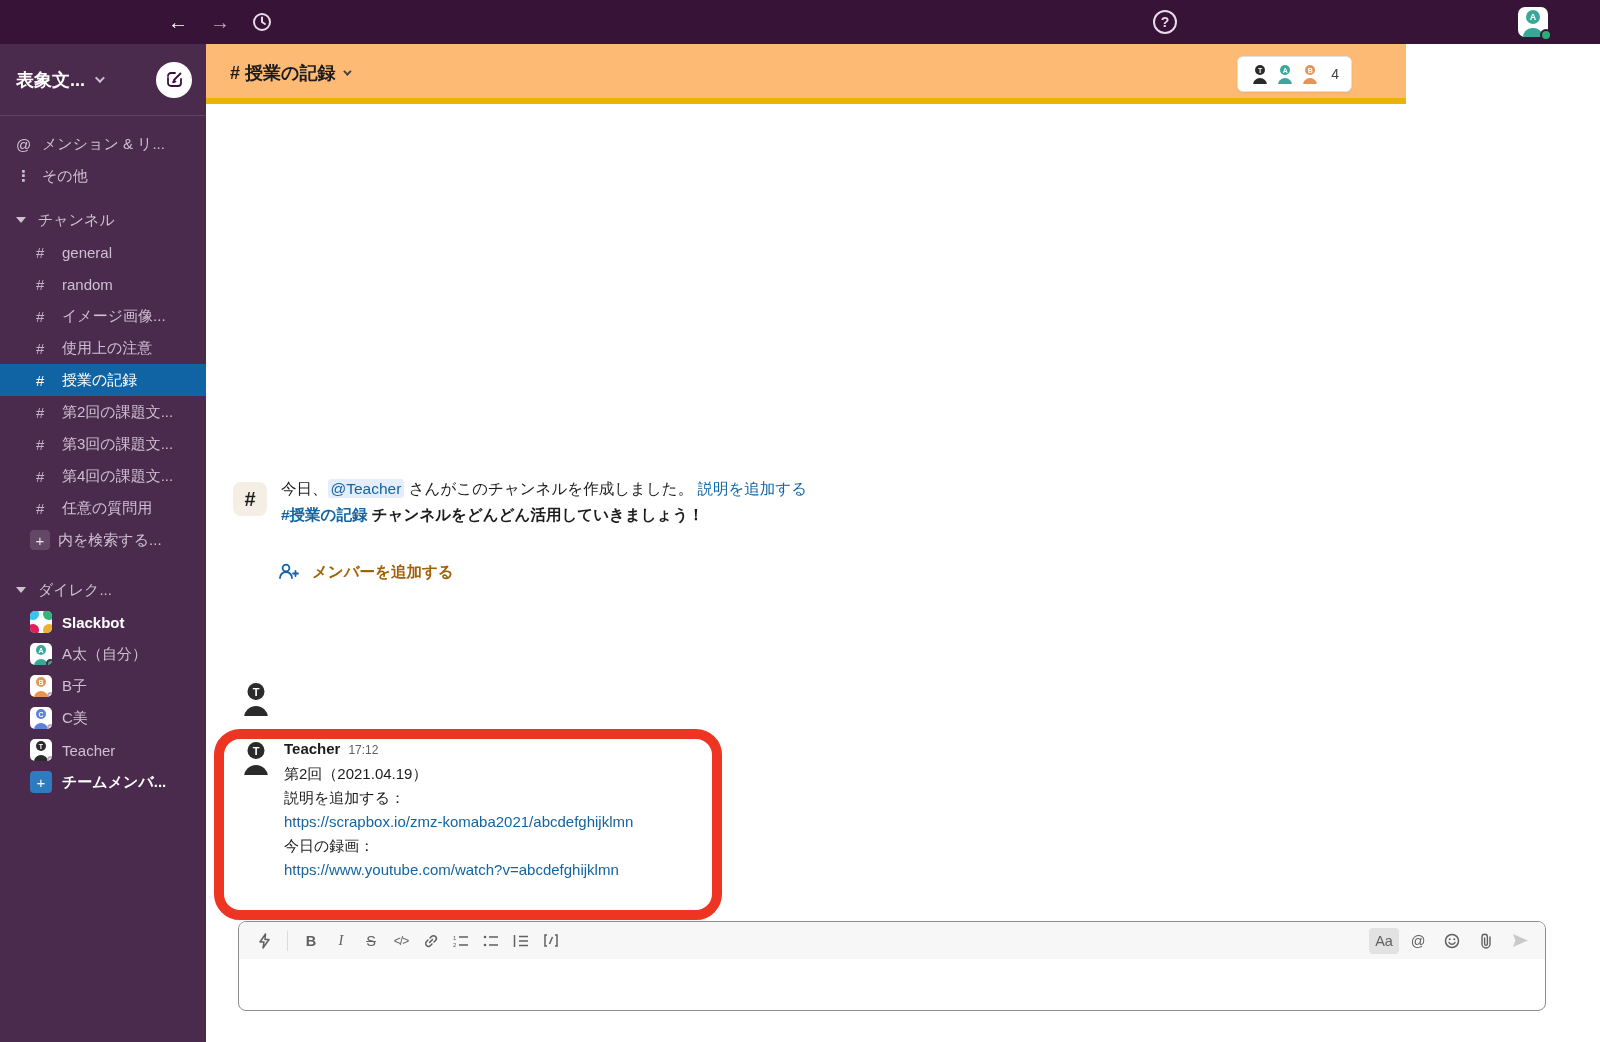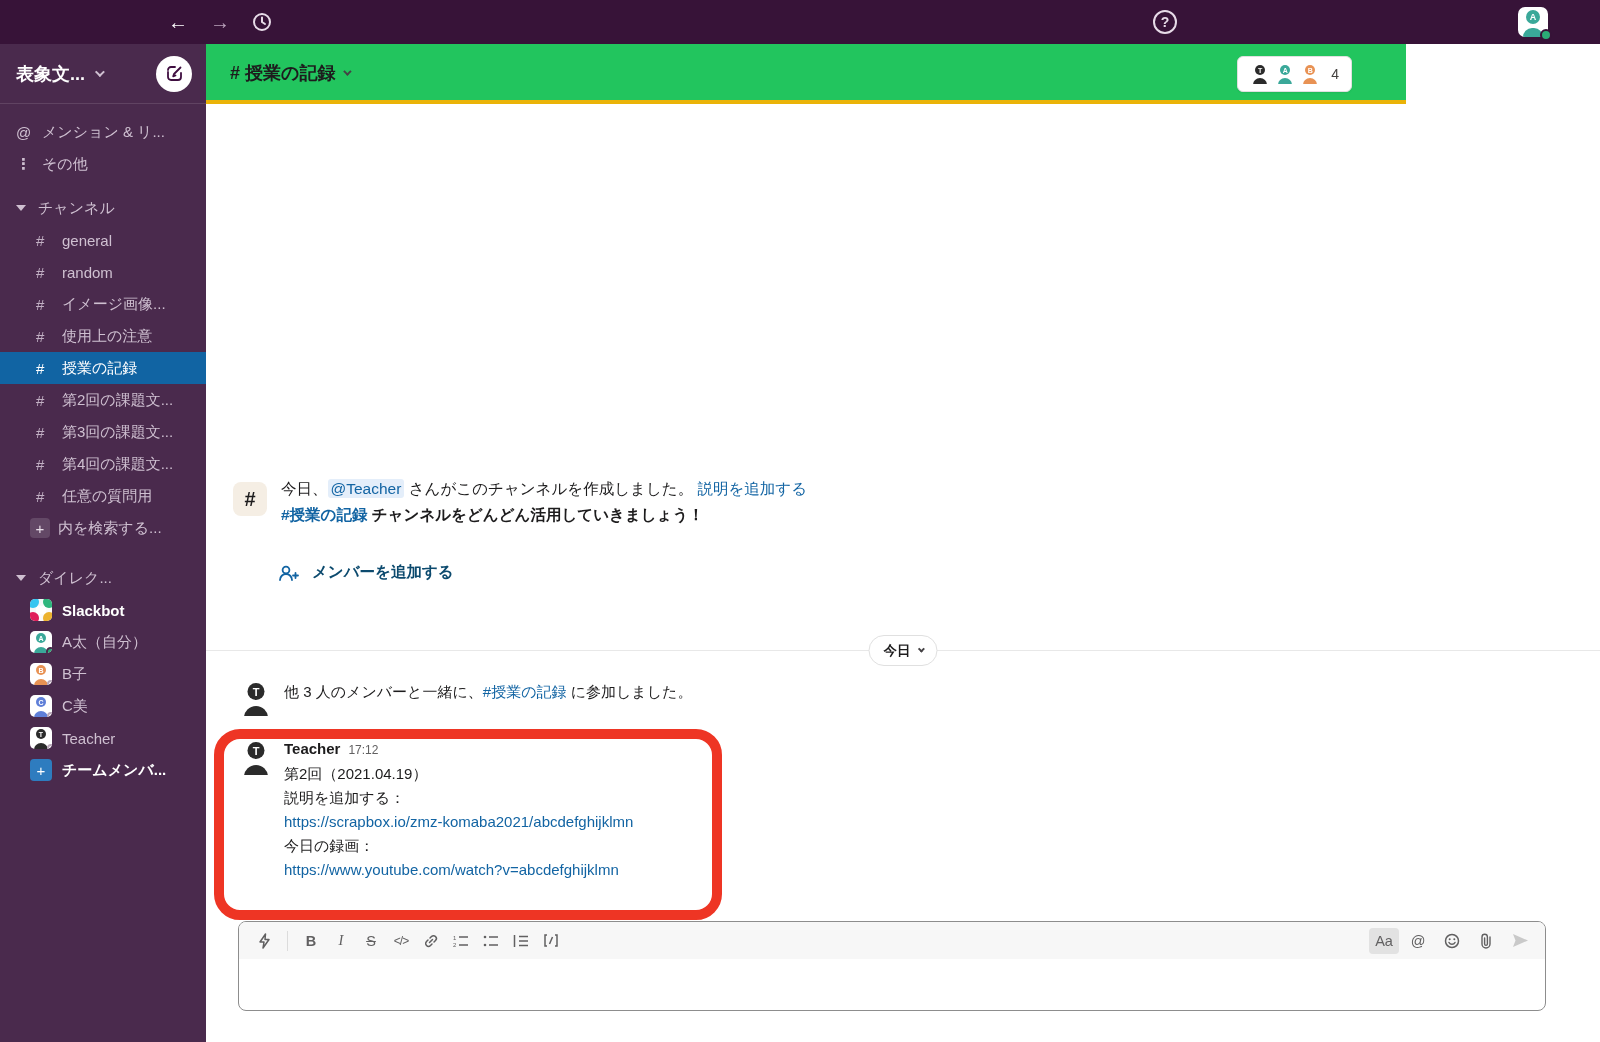--- a/index.html
+++ b/index.html
@@ -26,21 +26,21 @@
   .persona .p-head { position:absolute; left:50%; transform:translateX(-50%); border-radius:50%;
     color:#fff; display:flex; align-items:center; justify-content:center; font-weight:bold; }
   .persona .p-body { position:absolute; left:50%; transform:translateX(-50%); }
   .presence { position:absolute; border-radius:50%; }
   .presence.online { background:#2bac76; }
   .presence.offline { background:transparent; border:2px solid #b9a8ba; }
 
   
   .sidebar { position:absolute; left:0; top:44px; width:206px; height:998px; background:#4a2a4d;
     color:#cfc0d1; font-size:15px; z-index:20; }
-  .ws-header { height:60px; border-bottom:1px solid rgba(255,255,255,.12); display:flex; align-items:center;
+  .ws-header { height:72px; border-bottom:1px solid rgba(255,255,255,.12); display:flex; align-items:center;
     padding:0 14px 0 16px; cursor:pointer; }
   .ws-name { color:#fff; font-weight:bold; font-size:18px; }
   .chev { display:inline-block; width:7px; height:7px; border-right:2px solid currentColor;
     border-bottom:2px solid currentColor; transform:rotate(45deg) translateY(-2px); margin-left:10px; }
   .compose-btn { margin-left:auto; width:36px; height:36px; background:#fff; border-radius:50%;
     display:flex; align-items:center; justify-content:center; cursor:pointer; }
   .sb-row { height:32px; display:flex; align-items:center; padding-left:16px; cursor:pointer; white-space:nowrap; }
   .sb-row .sb-ico { width:26px; font-size:15px; color:#cfc0d1; flex:0 0 26px; }
   .sb-section { margin-top:12px; }
   .caret-down { display:inline-block; width:0; height:0; border-left:5px solid transparent;
@@ -53,41 +53,41 @@
     display:flex; align-items:center; justify-content:center; font-size:15px; margin-right:8px; flex:0 0 20px; }
   .plus-tile.blue { background:#2e7cbf; color:#fff; }
   .dm-row { height:32px; display:flex; align-items:center; padding-left:30px; cursor:pointer; white-space:nowrap; gap:10px; }
   .dm-avatar { width:22px; height:22px; border-radius:5px; flex:0 0 22px; position:relative; }
   .bold-white { color:#fff; font-weight:bold; }
   .slackbot-tile { width:22px; height:22px; border-radius:5px;
     background:linear-gradient(135deg,#e8f0ee 0%,#fdfdfd 55%,#f6f3f0 100%); position:relative; overflow:hidden; }
   .slackbot-tile i { position:absolute; border-radius:50%; }
 
   
-  .ch-header { position:absolute; left:206px; top:44px; width:1200px; height:60px; background:#22c55e;
-    border-bottom:4px solid #eab308; z-index:10; }
+  .ch-header { position:absolute; left:206px; top:44px; width:1200px; height:60px; background:#fdba74;
+    border-bottom:6px solid #eab308; z-index:10; }
   .ch-title { position:absolute; left:24px; top:17px; font-size:18px; font-weight:bold; color:#1d1c1d;
     cursor:pointer; display:flex; align-items:center; }
   .ch-title .chev { color:#454245; margin-left:8px; width:6px; height:6px; }
   .member-box { position:absolute; right:54px; top:12px; height:36px; background:#fff; border:1px solid #e0e0e0;
     border-radius:6px; box-shadow:0 1px 2px rgba(0,0,0,.06); display:flex; align-items:center; gap:5px;
     padding:0 12px; cursor:pointer; }
   .member-count { font-size:14px; color:#44413f; margin-left:6px; }
 
   
   .main { position:absolute; left:206px; top:104px; width:1394px; height:938px; background:#fff; }
 
   .intro { position:absolute; left:27px; top:372px; display:flex; gap:14px; }
   .intro-hash { width:34px; height:34px; background:#f5eee4; border-radius:8px; color:#1d1c1d;
     font-size:20px; font-weight:bold; display:flex; align-items:center; justify-content:center; margin-top:6px; }
   .intro-text { font-size:15.5px; line-height:26px; color:#1d1c1d; }
   .blue-link { color:#1264a3; cursor:pointer; text-decoration:none; }
   .mention-chip { color:#1264a3; background:#e4eefa; border-radius:3px; padding:1px 3px; cursor:pointer; }
-  .add-member { position:absolute; left:72px; top:458px; display:flex; align-items:center; gap:12px;
-    color:#0c4a6e; font-size:15.5px; font-weight:bold; cursor:pointer; }
+  .add-member { position:absolute; left:72px; top:458px; display:flex; gap:12px;
+    color:#a16207; font-size:15.5px; font-weight:bold; cursor:pointer; }
 
   .day-divider { position:absolute; left:0; top:531px; width:1394px; height:32px; }
   .day-divider .line { position:absolute; left:0; right:0; top:15px; height:1px; background:#e8e8e8; }
   .day-pill { position:absolute; left:50%; transform:translateX(-50%); top:0; height:31px; background:#fff;
     border:1px solid #e0e0e0; border-radius:20px; display:flex; align-items:center; gap:7px; padding:0 14px;
     font-size:13.5px; font-weight:bold; color:#1d1c1d; cursor:pointer; }
   .day-pill .chev { color:#454245; width:5px; height:5px; margin-left:0; }
 
   .message { position:absolute; left:32px; display:flex; gap:10px; }
   .msg-avatar { width:36px; height:36px; border-radius:4px; flex:0 0 36px; }
@@ -302,37 +302,27 @@
 
   <div class="add-member">
     <svg width="22" height="18" viewBox="0 0 22 18">
         <circle cx="8" cy="6" r="3.4" fill="none" stroke="#1264a3" stroke-width="1.8"></circle>
         <path d="M2 16 a6 6 0 0 1 12 0" fill="none" stroke="#1264a3" stroke-width="1.8" stroke-linecap="round"></path>
         <path d="M17.5 9 v5 M15 11.5 h5" stroke="#1264a3" stroke-width="1.8" stroke-linecap="round"></path>
       </svg>
     <span>メンバーを追加する</span>
   </div>
 
-  <div class="day-divider">
-    <div class="line"></div>
-    <div class="day-pill">
-      <span>今日</span>
-      <span class="chev"></span>
-    </div>
-  </div>
 
   <div class="message" style="top:576px;">
     <div class="msg-avatar persona">
       <span class="p-head" style="width:17px;height:17px;top:3px;background:#2b2b2b;font-size:11px;">T</span>
       <span class="p-body" style="width:24px;height:13px;bottom:-3px;background:#2b2b2b;border-radius:12px 12px 0 0;"></span>
     </div>
     <div class="msg-content">
-      <div>
-        <span>他 3 人のメンバーと一緒に、</span><span class="blue-link">#授業の記録</span><span> に参加しました。</span>
-      </div>
     </div>
   </div>
 
   <div class="message" style="top:635px;">
     <div class="msg-avatar persona">
       <span class="p-head" style="width:17px;height:17px;top:3px;background:#2b2b2b;font-size:11px;">T</span>
       <span class="p-body" style="width:24px;height:13px;bottom:-3px;background:#2b2b2b;border-radius:12px 12px 0 0;"></span>
     </div>
     <div class="msg-content">
       <div class="msg-meta">

